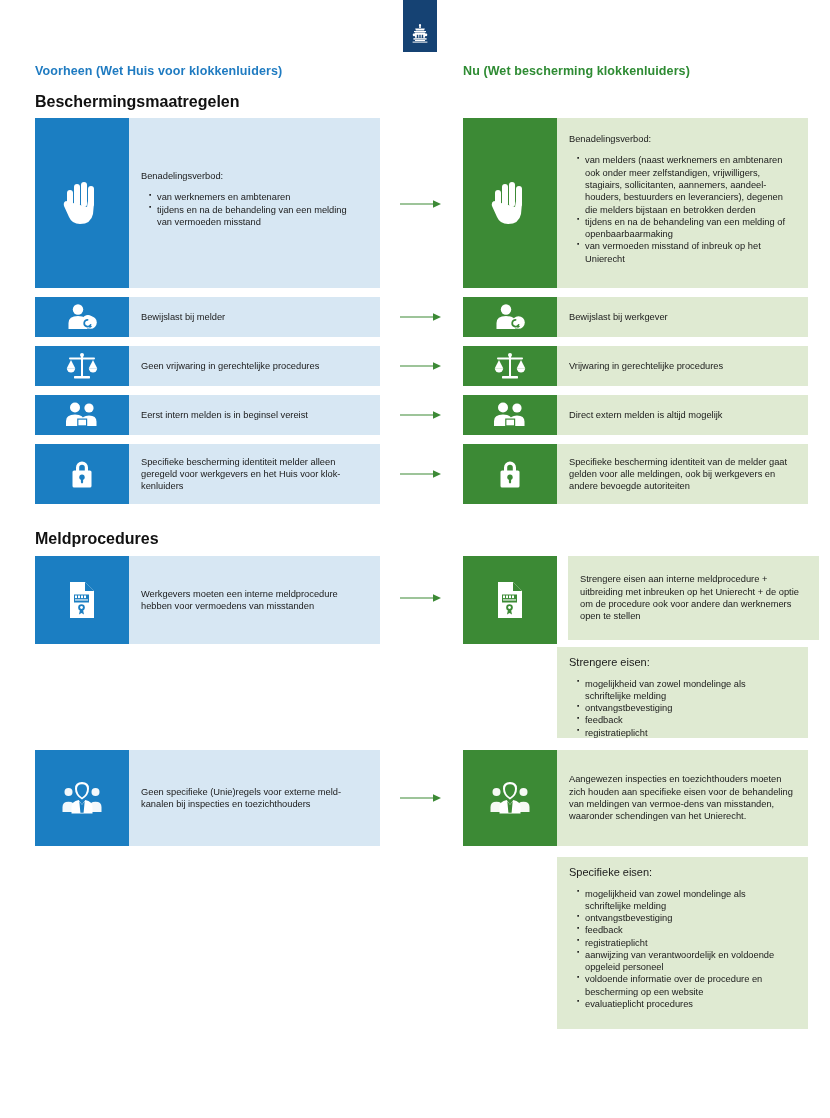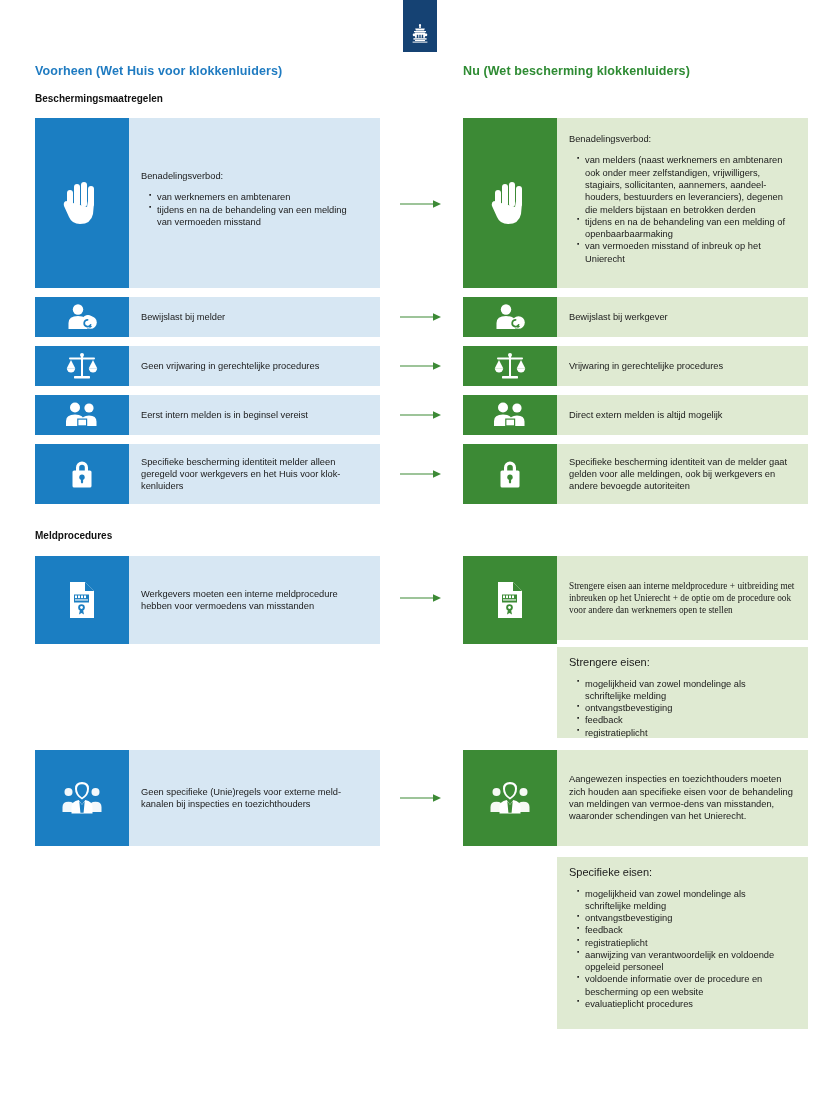--- a/index.html
+++ b/index.html
@@ -19,21 +19,21 @@
 
   .col-head{
     position:absolute;top:64px;
     font-size:12.5px;font-weight:bold;letter-spacing:.1px;
   }
   .col-head.left{left:35px;color:#1f7bc1;}
   .col-head.right{left:463px;color:#2e8b33;}
 
   .sec-head{
     position:absolute;left:35px;
-    font-size:10px;font-weight:bold;color:#111111;
+    font-size:16px;font-weight:bold;color:#111111;
   }
   #sec-bescherming{top:93px;}
   #sec-meld{top:530px;}
 
   
   .row{position:absolute;}
 
   .icon-box{
     position:absolute;top:0;left:0;
     display:flex;align-items:center;justify-content:center;
@@ -355,21 +355,21 @@
         <rect x="12" y="14.5" width="2" height="2.6"></rect>
         <rect x="15" y="14.5" width="2" height="2.6"></rect>
         <rect x="18" y="14.5" width="2" height="2.6"></rect>
         <rect x="9" y="18.4" width="13" height="1.1"></rect>
       </g>
       <circle cx="15.5" cy="26.5" r="3.3" fill="#3c8a35"></circle>
       <circle cx="15.5" cy="26.5" r="1.4" fill="#ffffff"></circle>
       <path d="M14.1 28.2 l-1.1 5.4 l2.5 -1.6 l2.5 1.6 l-1.1 -5.4 z" fill="#3c8a35"></path>
     </svg>
   </div>
-  <div class="text-box" style="left:94px;width:251px;height:84px;font-family:Liberation Serif, serif;">
+  <div class="text-box" style="left:105px;width:251px;height:84px;">
     <p>Strengere eisen aan interne meldprocedure + uitbreiding met inbreuken op het Unierecht + de optie om de procedure ook voor andere dan werknemers open te stellen</p>
   </div>
 </div>
 
 <div class="note-box" style="left:557px;top:647px;width:251px;height:91px;">
   <p class="b">Strengere eisen:</p>
   <ul class="bl">
     <li>mogelijkheid van zowel mondelinge als schriftelijke melding</li>
     <li>ontvangstbevestiging</li>
     <li>feedback</li>

